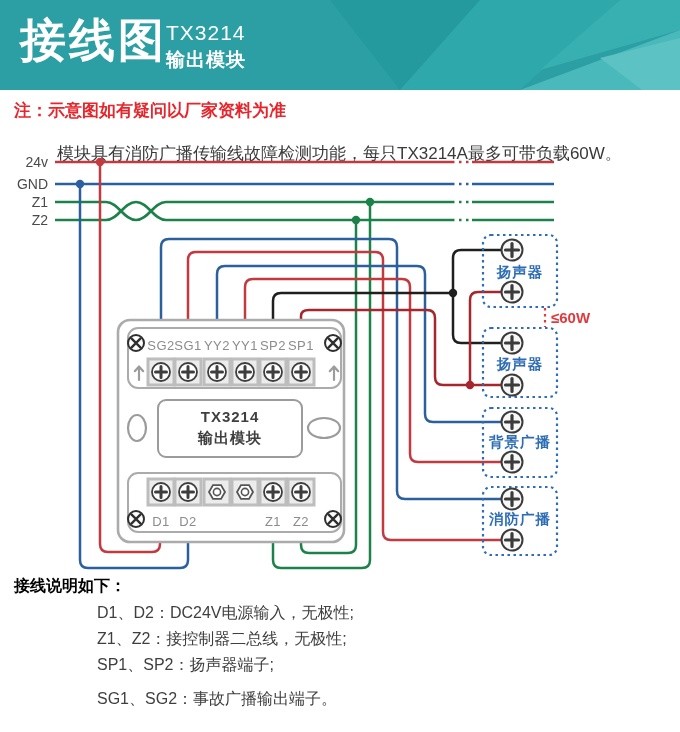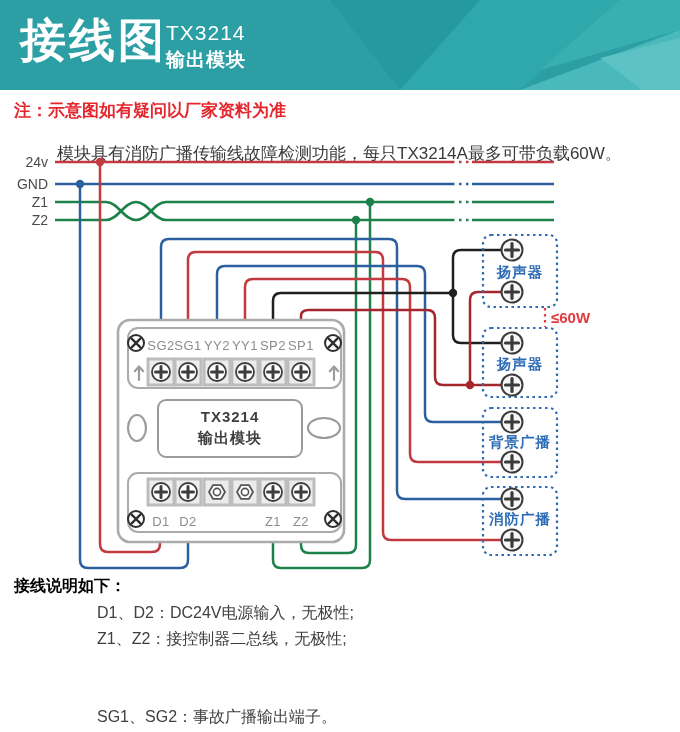--- a/index.html
+++ b/index.html
@@ -191,15 +191,16 @@
       <rect x="483" y="337" width="74" height="68" rx="8" fill="none" stroke-width="2.2" stroke-dasharray="2.5 3.5" stroke="#2e6db4"></rect>
       <use href="#plusTerm" x="512" y="349"></use>
       <text class="boxlabel" x="520" y="374" text-anchor="middle" fill="#2e6db4">消防广播</text>
       <use href="#plusTerm" x="512" y="390"></use>
     </g>
   </svg>
 
   <div class="foot-head">接线说明如下：</div>
   <div class="foot-item" style="top:603px;">D1、D2：DC24V电源输入，无极性;</div>
   <div class="foot-item" style="top:629px;">Z1、Z2：接控制器二总线，无极性;</div>
-  <div class="foot-item" style="top:707px;">SG1、SG2：事故广播输出端子。</div>
+  <div class="foot-item" style="top:655px;">SP1、SP2：扬声器端子;</div>
+  <div class="foot-item" style="top:689px;">SG1、SG2：事故广播输出端子。</div>
 
 </div>
 
 </body></html>

